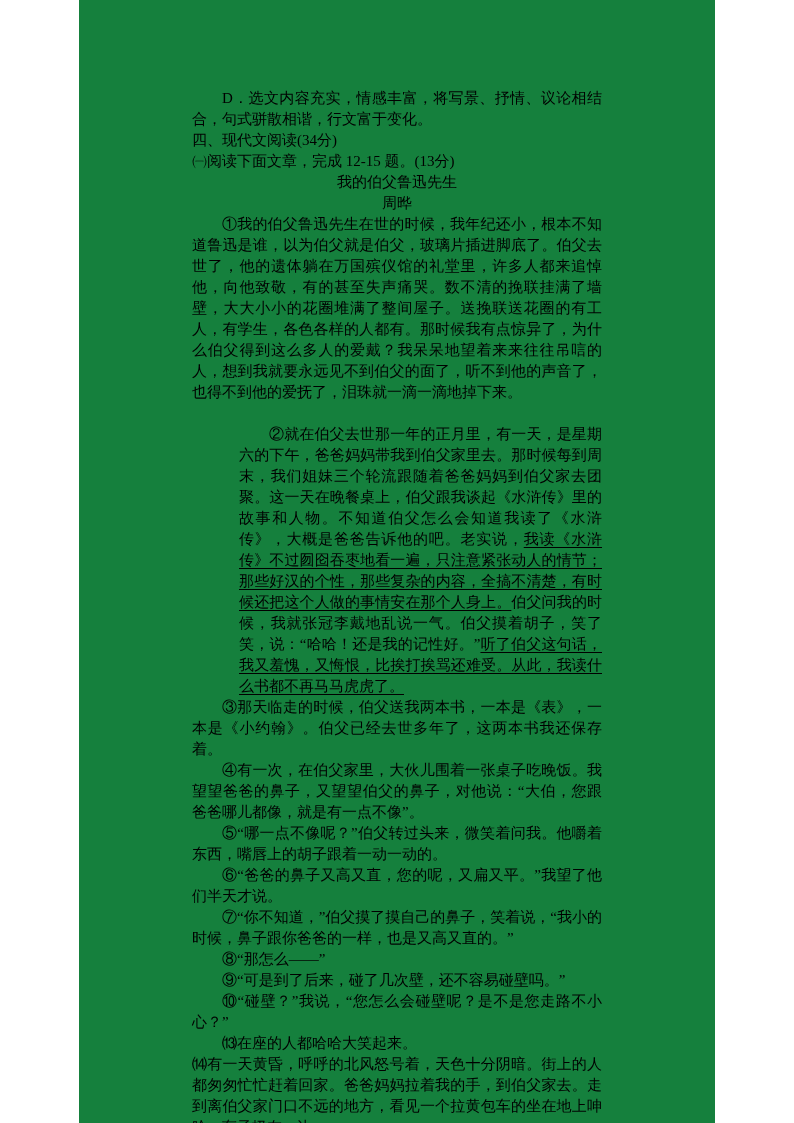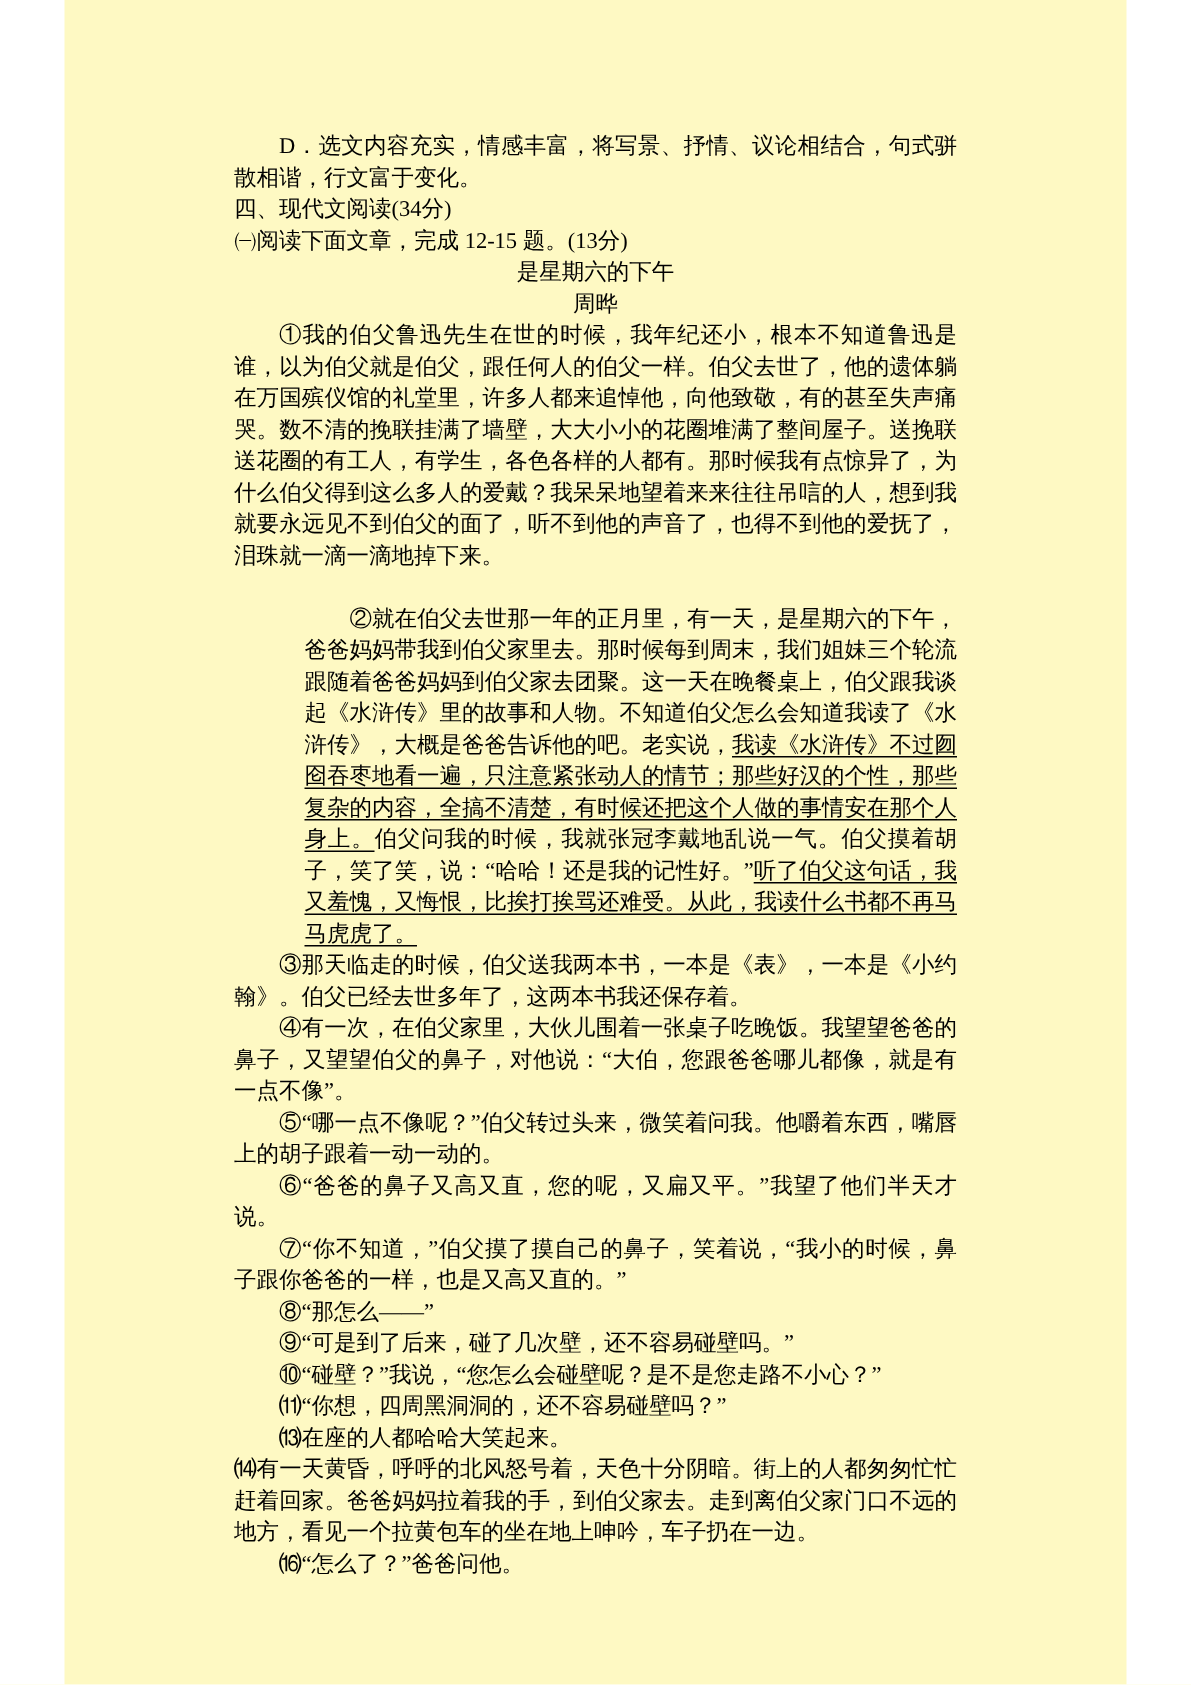--- a/index.html
+++ b/index.html
@@ -2,24 +2,24 @@
 <html><head>
 <meta charset="utf-8">
 <style>
   html, body {
     margin: 0;
     padding: 0;
     background: #ffffff;
   }
   .page {
     position: relative;
-    width: 708px;
+    width: 636px;
     height: 1123px;
     margin: 0 auto;
-    background: #fef9c3;
+    background: #15803d;
     color: #000000;
     font-family: "Liberation Serif", "DejaVu Serif", serif;
     font-size: 15px;
     line-height: 21px;
     box-sizing: border-box;
     padding: 88px 113px 20px 113px;
     overflow: hidden;
   }
   .para {
     margin: 0;
@@ -38,30 +38,29 @@
   }
 </style>
 </head>
 <body>
 
 <div class="page">
   <div class="doc-body" id="doc-body">
       <p class="para indent"><span class="seg">D．选文内容充实，情感丰富，将写景、抒情、议论相结合，句式骈散相谐，行文富于变化。</span></p>
       <p class="para"><span class="seg">四、现代文阅读(34分)</span></p>
       <p class="para"><span class="seg">㈠阅读下面文章，完成 12-15 题。(13分)</span></p>
-      <p class="para center"><span class="seg">是星期六的下午</span></p>
+      <p class="para center"><span class="seg">我的伯父鲁迅先生</span></p>
       <p class="para center"><span class="seg">周晔</span></p>
-      <p class="para indent"><span class="seg">①我的伯父鲁迅先生在世的时候，我年纪还小，根本不知道鲁迅是谁，以为伯父就是伯父，跟任何人的伯父一样。伯父去世了，他的遗体躺在万国殡仪馆的礼堂里，许多人都来追悼他，向他致敬，有的甚至失声痛哭。数不清的挽联挂满了墙壁，大大小小的花圈堆满了整间屋子。送挽联送花圈的有工人，有学生，各色各样的人都有。那时候我有点惊异了，为什么伯父得到这么多人的爱戴？我呆呆地望着来来往往吊唁的人，想到我就要永远见不到伯父的面了，听不到他的声音了，也得不到他的爱抚了，泪珠就一滴一滴地掉下来。</span></p>
+      <p class="para indent"><span class="seg">①我的伯父鲁迅先生在世的时候，我年纪还小，根本不知道鲁迅是谁，以为伯父就是伯父，玻璃片插进脚底了。伯父去世了，他的遗体躺在万国殡仪馆的礼堂里，许多人都来追悼他，向他致敬，有的甚至失声痛哭。数不清的挽联挂满了墙壁，大大小小的花圈堆满了整间屋子。送挽联送花圈的有工人，有学生，各色各样的人都有。那时候我有点惊异了，为什么伯父得到这么多人的爱戴？我呆呆地望着来来往往吊唁的人，想到我就要永远见不到伯父的面了，听不到他的声音了，也得不到他的爱抚了，泪珠就一滴一滴地掉下来。</span></p>
       <p class="para indent gap"><span class="seg">②就在伯父去世那一年的正月里，有一天，是星期六的下午，爸爸妈妈带我到伯父家里去。那时候每到周末，我们姐妹三个轮流跟随着爸爸妈妈到伯父家去团聚。这一天在晚餐桌上，伯父跟我谈起《水浒传》里的故事和人物。不知道伯父怎么会知道我读了《水浒传》，大概是爸爸告诉他的吧。老实说，</span><span class="seg u">我读《水浒传》不过囫囵吞枣地看一遍，只注意紧张动人的情节；那些好汉的个性，那些复杂的内容，全搞不清楚，有时候还把这个人做的事情安在那个人身上。</span><span class="seg">伯父问我的时候，我就张冠李戴地乱说一气。伯父摸着胡子，笑了笑，说：“哈哈！还是我的记性好。”</span><span class="seg u">听了伯父这句话，我又羞愧，又悔恨，比挨打挨骂还难受。从此，我读什么书都不再马马虎虎了。</span></p>
       <p class="para indent"><span class="seg">③那天临走的时候，伯父送我两本书，一本是《表》，一本是《小约翰》。伯父已经去世多年了，这两本书我还保存着。</span></p>
       <p class="para indent"><span class="seg">④有一次，在伯父家里，大伙儿围着一张桌子吃晚饭。我望望爸爸的鼻子，又望望伯父的鼻子，对他说：“大伯，您跟爸爸哪儿都像，就是有一点不像”。</span></p>
       <p class="para indent"><span class="seg">⑤“哪一点不像呢？”伯父转过头来，微笑着问我。他嚼着东西，嘴唇上的胡子跟着一动一动的。</span></p>
       <p class="para indent"><span class="seg">⑥“爸爸的鼻子又高又直，您的呢，又扁又平。”我望了他们半天才说。</span></p>
       <p class="para indent"><span class="seg">⑦“你不知道，”伯父摸了摸自己的鼻子，笑着说，“我小的时候，鼻子跟你爸爸的一样，也是又高又直的。”</span></p>
       <p class="para indent"><span class="seg">⑧“那怎么——”</span></p>
       <p class="para indent"><span class="seg">⑨“可是到了后来，碰了几次壁，还不容易碰壁吗。”</span></p>
       <p class="para indent"><span class="seg">⑩“碰壁？”我说，“您怎么会碰壁呢？是不是您走路不小心？”</span></p>
-      <p class="para indent"><span class="seg">⑾“你想，四周黑洞洞的，还不容易碰壁吗？”</span></p>
       <p class="para indent"><span class="seg">⒀在座的人都哈哈大笑起来。</span></p>
       <p class="para"><span class="seg">⒁有一天黄昏，呼呼的北风怒号着，天色十分阴暗。街上的人都匆匆忙忙赶着回家。爸爸妈妈拉着我的手，到伯父家去。走到离伯父家门口不远的地方，看见一个拉黄包车的坐在地上呻吟，车子扔在一边。</span></p>
       <p class="para indent"><span class="seg">⒃“怎么了？”爸爸问他。</span></p>
     </div>
 </div>
 
 </body></html>

